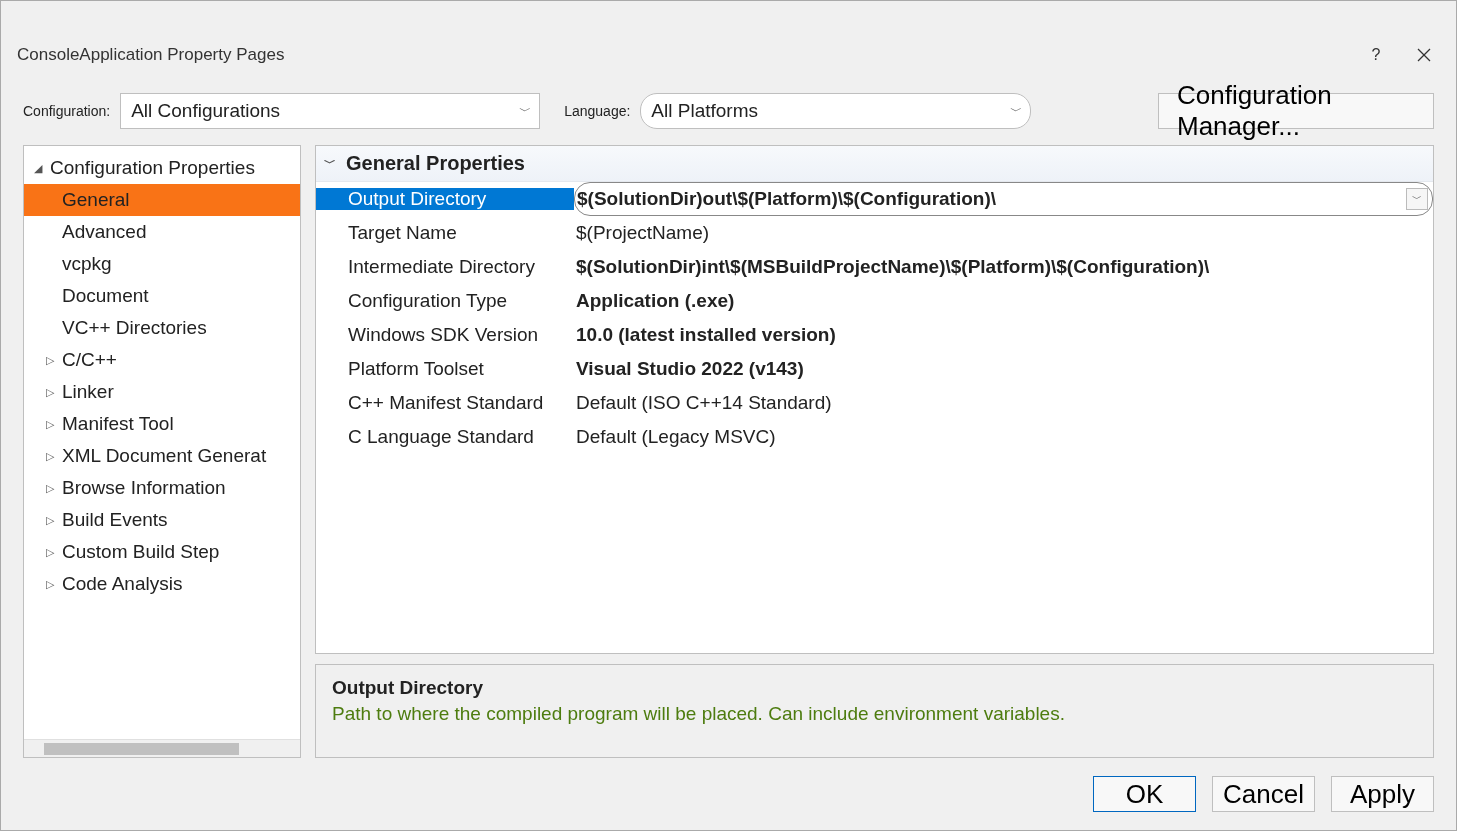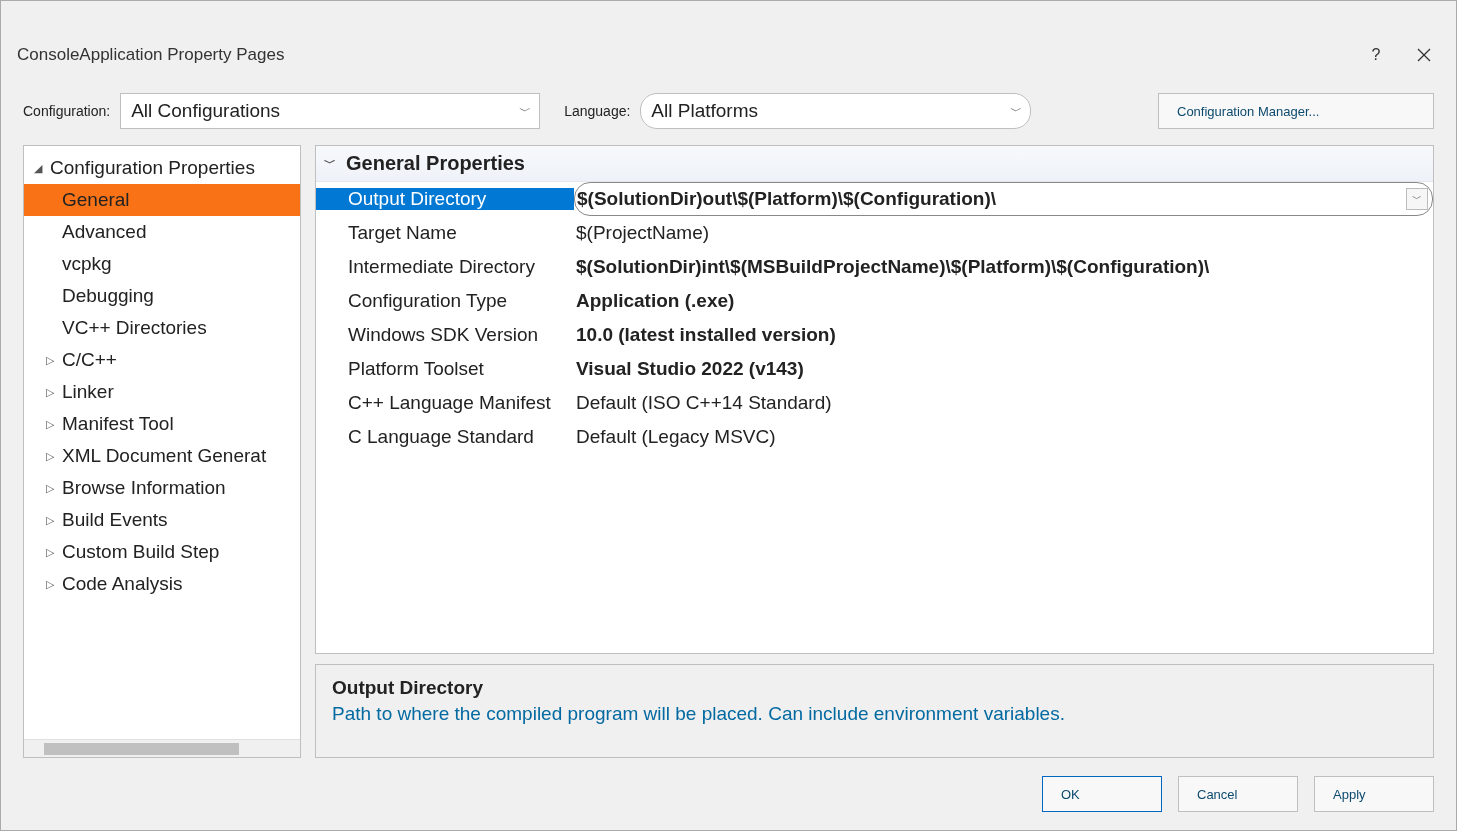--- a/index.html
+++ b/index.html
@@ -64,25 +64,25 @@
     position: absolute; right: 8px; top: 50%; transform: translateY(-50%);
     font-size: 12px; color: #666;
   }
   .combo-config { width: 420px; }
   .combo-platform { width: 391px; border-radius: 17px; }
   .btn {
     height: 36px;
     border: 1px solid #bfbfbf;
     background: #f8f8f8;
     padding: 0 18px;
-    font-size: 13px;
-    color: #0c4a6e;
-    display: flex;
-    align-items: center;
-    justify-content: flex-start;
+    font-size: 26px;
+    color: #000000;
+    display: flex;
+    align-items: center;
+    justify-content: center;
     cursor: default;
   }
   .btn-primary { border: 1.5px solid #0067c0; }
   .content {
     flex: 1;
     display: flex;
     gap: 14px;
     padding: 0 22px 0 22px;
     min-height: 0;
   }
@@ -200,28 +200,28 @@
     display: flex; align-items: center; justify-content: center;
     font-size: 10px; color: #555;
   }
   .desc {
     border: 1px solid #bfbfbf;
     background: #f0f0f0;
     padding: 12px 16px;
     height: 94px;
   }
   .desc-title { font-size: 19px; font-weight: 700; color: #222; margin-bottom: 4px; }
-  .desc-text { font-size: 19px; color: #0369a1; }
+  .desc-text { font-size: 19px; color: #4d7c0f; }
   .footer {
     display: flex;
     justify-content: flex-end;
     gap: 16px;
     padding: 18px 22px 18px 22px;
   }
-  .footer .btn { width: 120px; }
+  .footer .btn { width: 103px; }
 </style>
 </head>
 <body>
 
 <div class="dialog">
 
   <div class="titlebar">
     <span>ConsoleApplication Property Pages</span>
     <span class="spacer"></span>
     <div class="titlebar-btn">
@@ -264,21 +264,21 @@
             <div class="tree-item lvl2 selected">
               <span>General</span>
             </div>
             <div class="tree-item lvl2">
               <span>Advanced</span>
             </div>
             <div class="tree-item lvl2">
               <span>vcpkg</span>
             </div>
             <div class="tree-item lvl2">
-              <span>Debugging</span>
+              <span>Document</span>
             </div>
             <div class="tree-item lvl2">
               <span>VC++ Directories</span>
             </div>
             <div class="tree-item lvl2arrow">
               <span class="arrow">▷</span>
               <span>C/C++</span>
             </div>
             <div class="tree-item lvl2arrow">
               <span class="arrow">▷</span>
@@ -355,21 +355,21 @@
                 <div class="prop-val bold">10.0 (latest installed version)</div>
               </div>
             </div>
             <div class="prop-row">
               <div class="prop-name">Platform Toolset</div>
               <div class="prop-val-wrap">
                 <div class="prop-val bold">Visual Studio 2022 (v143)</div>
               </div>
             </div>
             <div class="prop-row">
-              <div class="prop-name">C++ Language Manifest</div>
+              <div class="prop-name">C++ Manifest Standard</div>
               <div class="prop-val-wrap">
                 <div class="prop-val">Default (ISO C++14 Standard)</div>
               </div>
             </div>
             <div class="prop-row">
               <div class="prop-name">C Language Standard</div>
               <div class="prop-val-wrap">
                 <div class="prop-val">Default (Legacy MSVC)</div>
               </div>
             </div>

